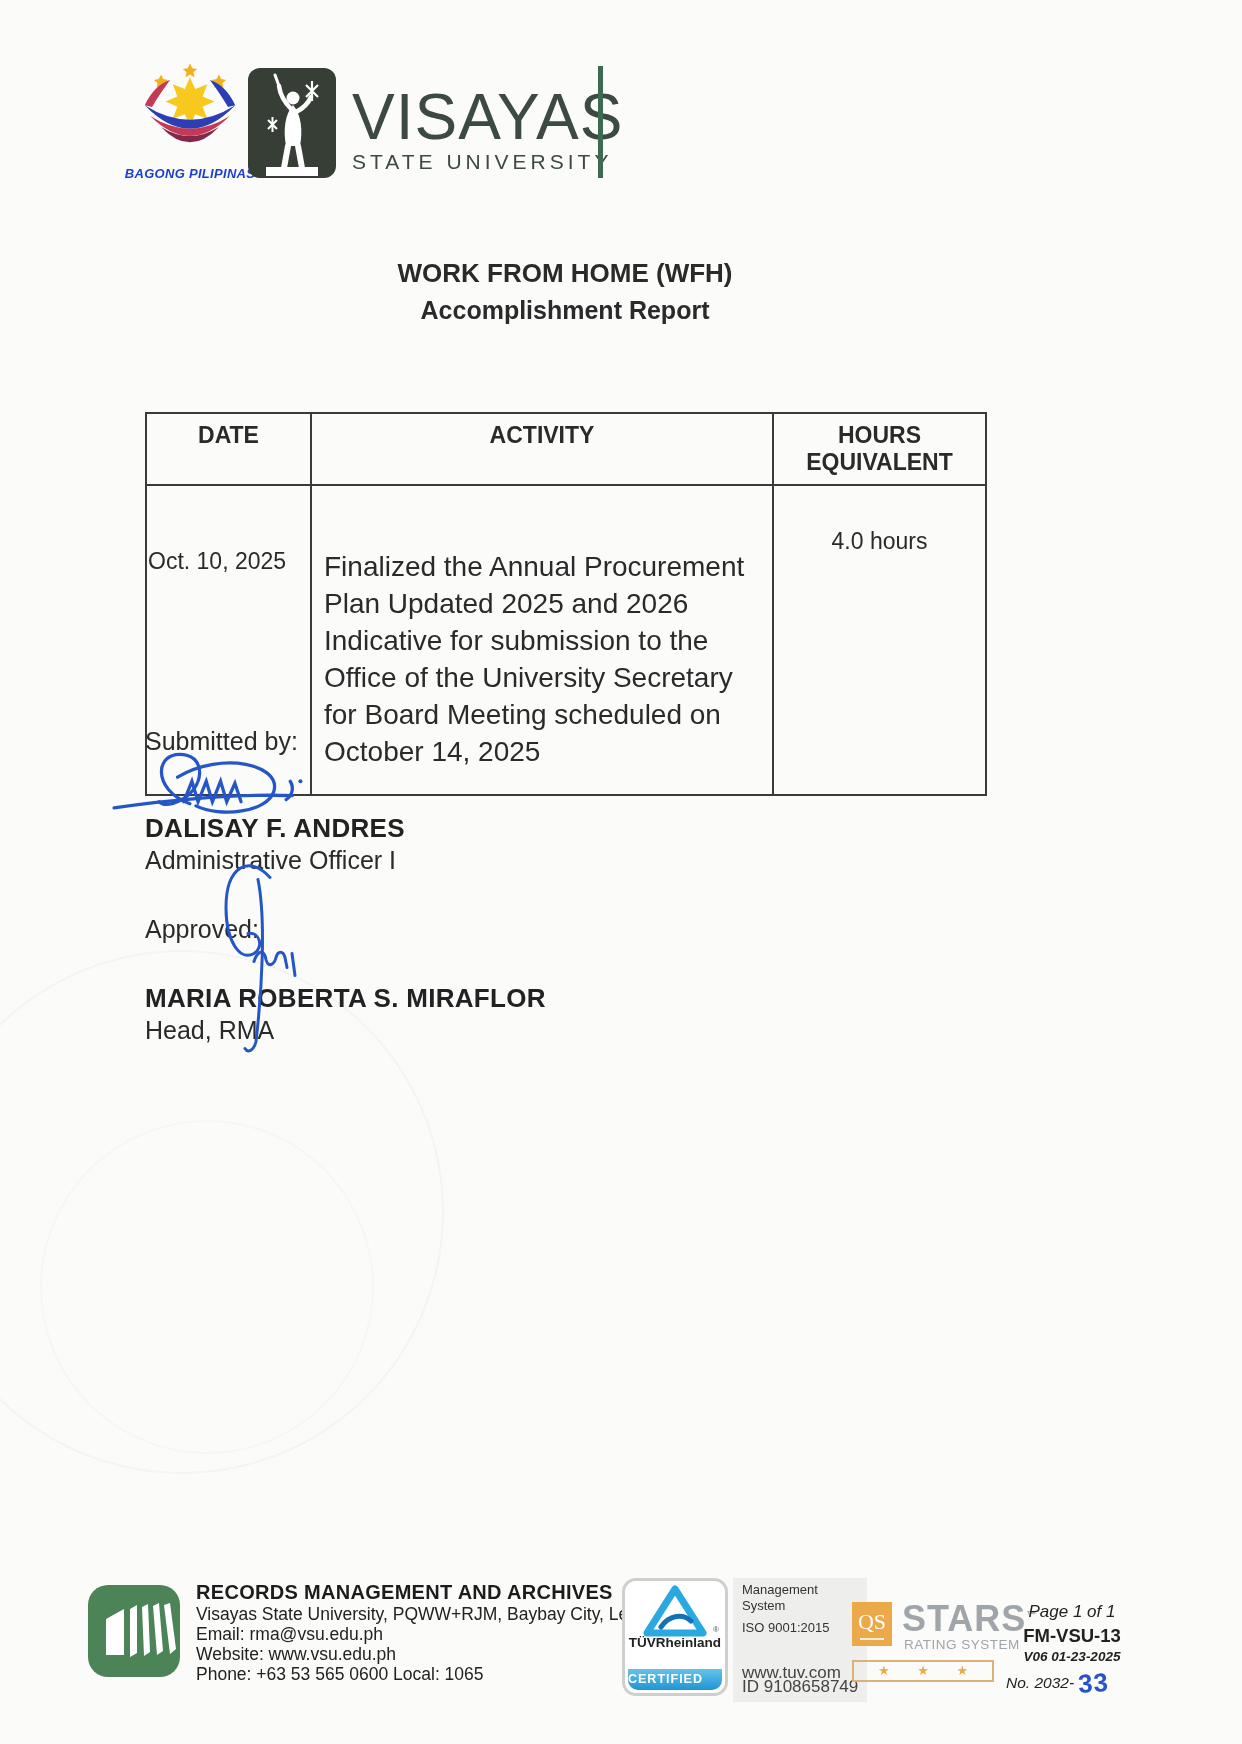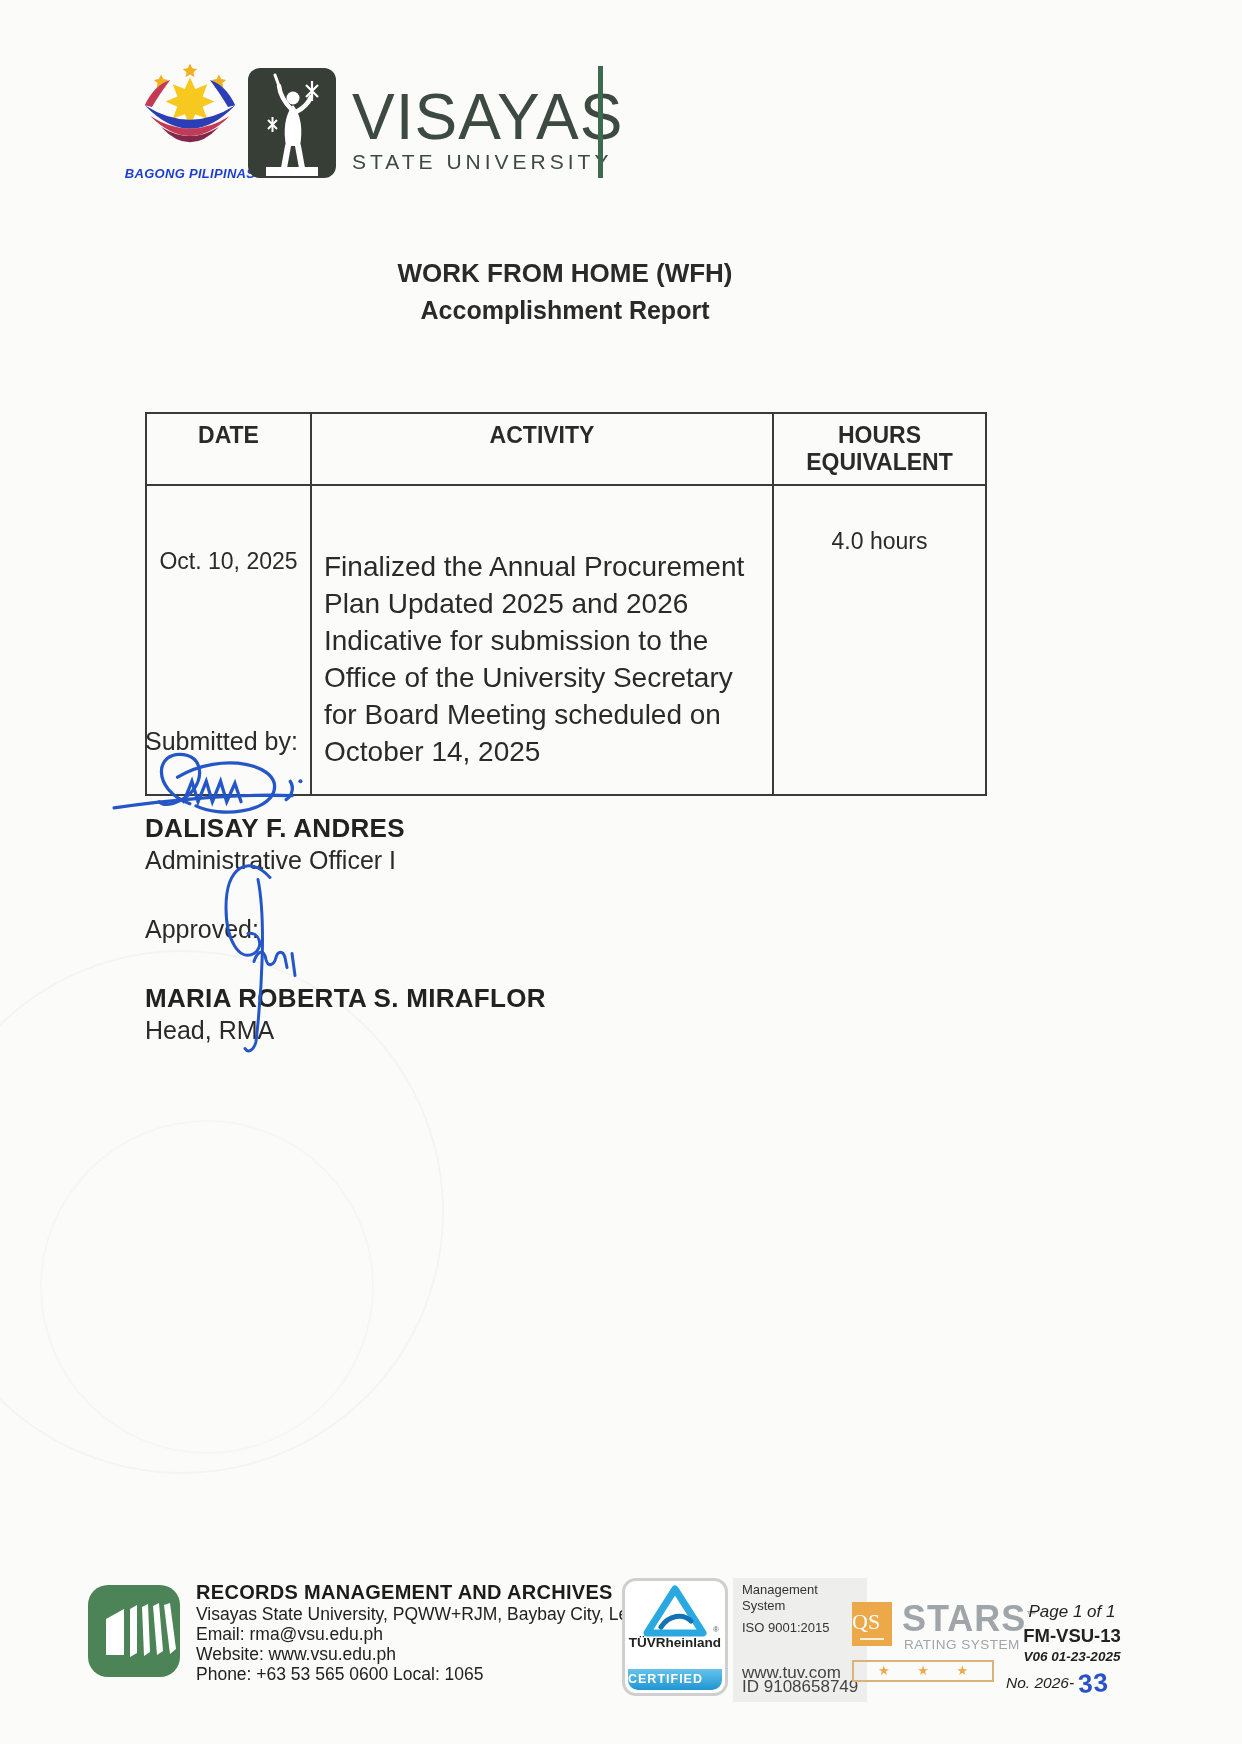--- a/index.html
+++ b/index.html
@@ -23,21 +23,21 @@
   
   .doc-title{position:absolute;left:145px;top:258px;width:840px;text-align:center;}
   .doc-title .t1{font-size:26px;font-weight:bold;}
   .doc-title .t2{font-size:25px;font-weight:bold;margin-top:7px;}
 
   
   table.report{position:absolute;left:145px;top:412px;width:840px;border-collapse:collapse;table-layout:fixed;}
   table.report th,table.report td{border:2px solid #3a3a3a;vertical-align:top;}
   table.report th{font-size:23px;font-weight:bold;padding:8px 6px 4px 6px;height:58px;text-align:center;}
   col.c-date{width:165px;}col.c-act{width:462px;}col.c-hrs{width:213px;}
-  td.cell-date{text-align:center;padding-top:62px;font-size:23px;height:124px;}
+  td.cell-date{padding-top:62px;font-size:23px;height:124px;}
   td.cell-act{padding:62px 20px 24px 12px;font-size:28px;line-height:37px;}
   td.cell-hrs{text-align:center;padding-top:42px;font-size:23px;}
 
   
   .sig-label{position:absolute;left:145px;font-size:25px;}
   .sig-name{position:absolute;left:145px;font-size:26px;font-weight:bold;letter-spacing:.3px;color:#222;}
   .sig-title{position:absolute;left:145px;font-size:25px;}
   .sig-svg{position:absolute;z-index:3;}
 
   
@@ -54,21 +54,21 @@
   .tuv-reg{position:absolute;right:6px;top:-10px;font-size:8px;color:#555;}
   .tuv-band{position:absolute;left:3px;right:3px;bottom:3px;height:21px;border-radius:0 0 10px 10px;
             background:linear-gradient(#66c3ec,#1f95d2);color:#fff;font-weight:bold;font-size:12.5px;
             letter-spacing:1px;text-align:left;line-height:21px;}
   .tuv-strip{position:absolute;left:733px;top:1578px;width:134px;height:124px;background:#eeeeec;}
   .tuv-ms{position:absolute;left:742px;top:1582px;font-size:13px;line-height:16px;color:#333;}
   .tuv-iso{position:absolute;left:742px;top:1620px;font-size:13px;color:#333;}
   .tuv-web{position:absolute;left:742px;top:1666px;font-size:17px;line-height:14px;color:#444;}
 
   .qs-square{position:absolute;left:852px;top:1602px;width:40px;height:44px;background:#eca94a;
-             color:#fff;font-family:"Liberation Serif",serif;font-size:22px;text-align:left;line-height:40px;}
+             color:#fff;font-family:"Liberation Serif",serif;font-size:22px;text-align:center;line-height:40px;}
   .qs-square .ul{position:absolute;left:8px;right:8px;bottom:6px;height:2px;background:#fff;opacity:.8;}
   .qs-stars-word{position:absolute;left:902px;top:1598px;font-size:36px;font-weight:bold;color:#a0a5aa;letter-spacing:1px;}
   .qs-tm{font-size:10px;vertical-align:super;}
   .qs-rating{position:absolute;left:904px;top:1637px;font-size:13.5px;color:#a0a5aa;letter-spacing:.5px;text-align:right;}
   .qs-starbox{position:absolute;left:852px;top:1660px;width:138px;height:18px;border:2px solid #ddb27a;
               text-align:center;color:#eca94a;font-size:13px;line-height:17px;letter-spacing:12px;text-indent:12px;}
 
   .pageinfo{position:absolute;left:1002px;top:1602px;width:140px;text-align:center;color:#222;}
   .pi-page{font-size:17px;font-style:italic;}
   .pi-form{font-size:18.5px;font-weight:bold;margin-top:3px;}
@@ -220,17 +220,17 @@
     <span>STARS</span><span class="qs-tm">™</span>
   </div>
   <div class="qs-rating">RATING SYSTEM</div>
   <div class="qs-starbox">★ ★ ★</div>
 
   <div class="pageinfo">
     <div class="pi-page">Page 1 of 1</div>
     <div class="pi-form">FM-VSU-13</div>
     <div class="pi-ver">V06 01-23-2025</div>
     <div class="pi-no">
-      <span>No. 2026-</span>
+      <span>No. 2032-</span>
       <span class="hand">33</span>
     </div>
   </div>
 </div>
 
 </body></html>

